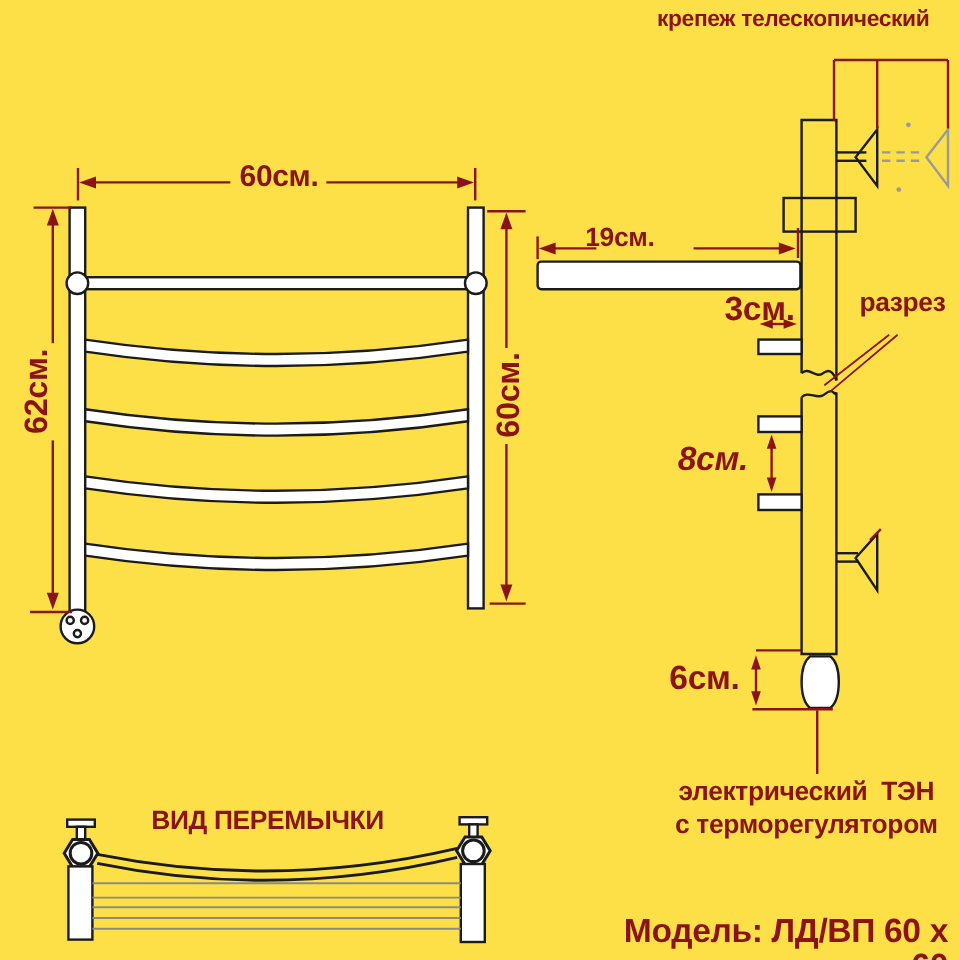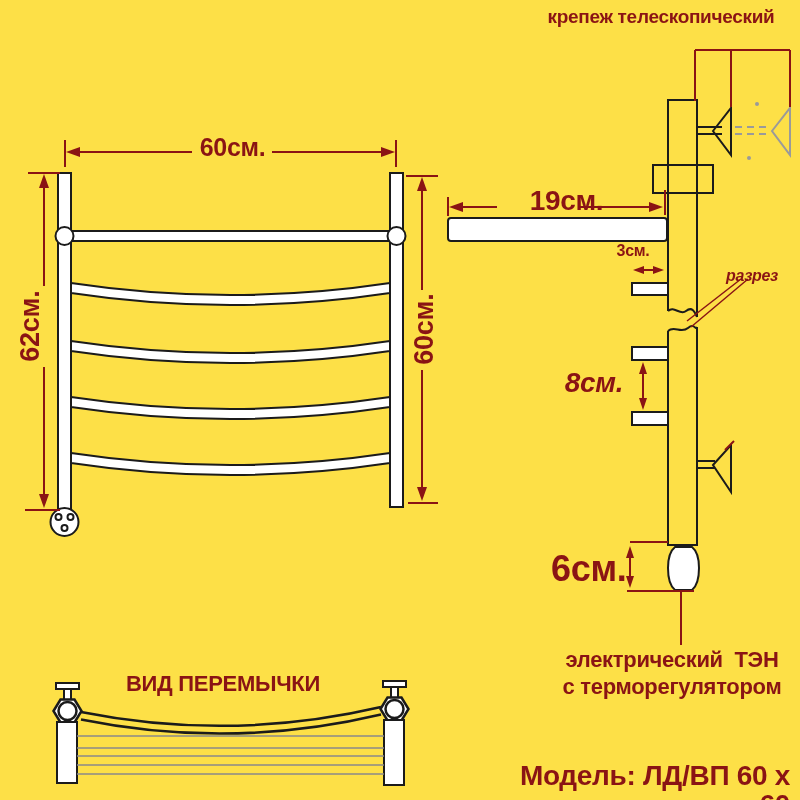--- a/index.html
+++ b/index.html
@@ -164,29 +164,29 @@
   <div class="lbl c" style="left:530px;top:7px;width:262px;font-size:19px;">
     <div>крепеж телескопический</div>
   </div>
 
   <div class="lbl c" style="left:190px;top:134px;width:85px;font-size:25px;">60см.</div>
 
   <div class="lbl c vert" style="left:-30px;top:312px;width:120px;font-size:27px;">62см.</div>
 
   <div class="lbl c vert" style="left:364px;top:315px;width:120px;font-size:27px;">60см.</div>
 
-  <div class="lbl c" style="left:524px;top:186px;width:85px;font-size:28px;">19см.</div>
+  <div class="lbl c" style="left:474px;top:186px;width:85px;font-size:22px;">19см.</div>
 
-  <div class="lbl c" style="left:603px;top:243px;width:60px;font-size:16px;">3см.</div>
+  <div class="lbl c" style="left:603px;top:243px;width:60px;font-size:28px;">3см.</div>
 
-  <div class="lbl c" style="left:708px;top:268px;width:88px;font-size:16px;font-style:italic;">разрез</div>
+  <div class="lbl c" style="left:708px;top:240px;width:88px;font-size:22px;">разрез</div>
 
   <div class="lbl c" style="left:558px;top:368px;width:72px;font-size:28px;font-style:italic;">8см.</div>
 
-  <div class="lbl c" style="left:551px;top:550px;width:72px;font-size:36px;text-align:right;">6см.</div>
+  <div class="lbl c" style="left:551px;top:550px;width:72px;font-size:28px;">6см.</div>
 
   <div class="lbl c" style="left:552px;top:646px;width:240px;font-size:22px;line-height:27px;">
     <div class="pre">электрический  ТЭН</div>
     <div>с терморегулятором</div>
   </div>
 
   <div class="lbl c" style="left:118px;top:672px;width:210px;font-size:22px;">ВИД ПЕРЕМЫЧКИ</div>
 
   <div class="lbl" style="left:500px;top:761px;width:290px;font-size:28px;text-align:right;">Модель: ЛД/ВП 60 х 60</div>
 

